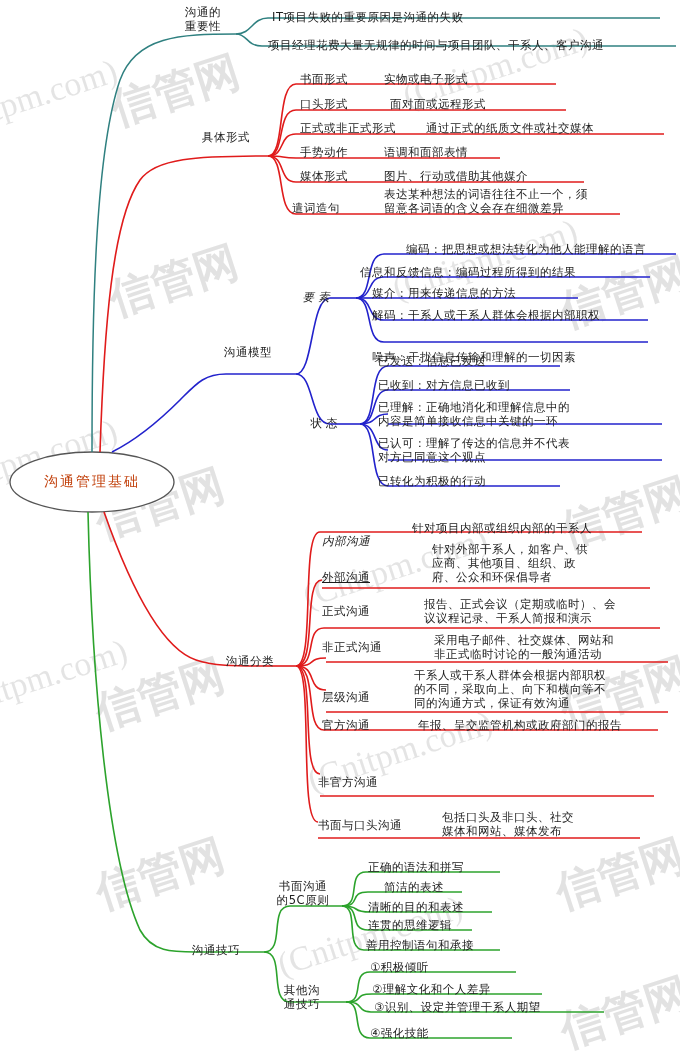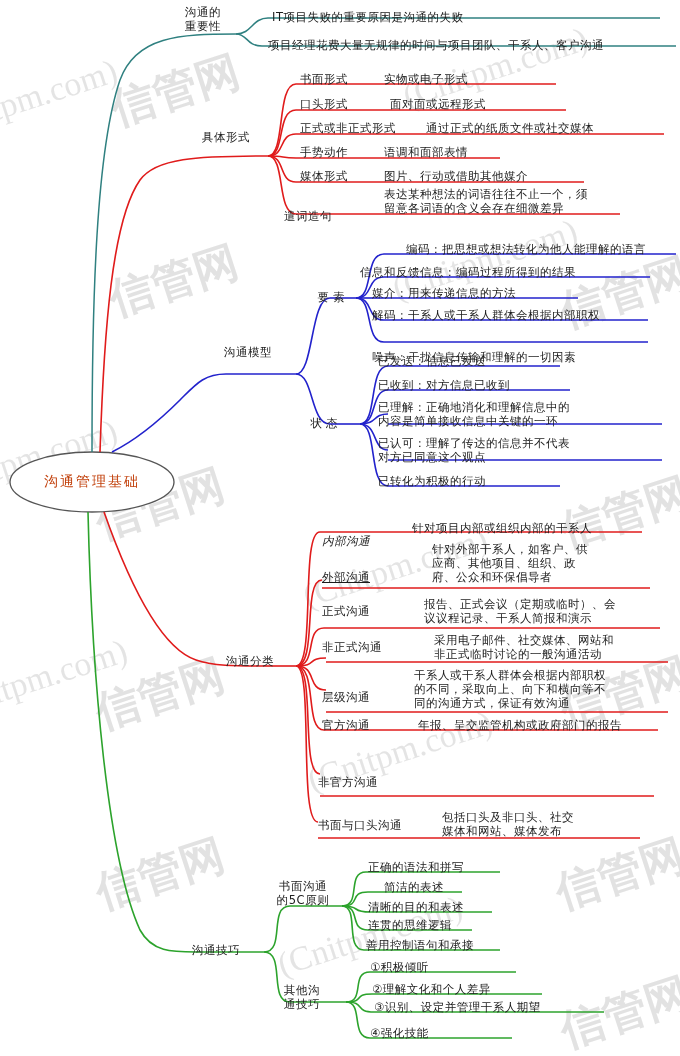--- a/index.html
+++ b/index.html
@@ -198,21 +198,21 @@
   </svg>
 
   <div class="root-text" style="left:26px;top:473px;width:132px;text-align:center;">沟通管理基础</div>
 
   <div class="lbl ctr" style="left:170px;top:6px;width:66px;">沟通的
 重要性</div>
 
   <div class="lbl ctr" style="left:190px;top:131px;width:72px;">具体形式</div>
 
   <div class="lbl ctr" style="left:212px;top:346px;width:72px;">沟通模型</div>
-  <div class="lbl ctr" style="left:313px;top:291px;width:40px;letter-spacing:4px;">要素</div>
+  <div class="lbl ctr" style="left:298px;top:291px;width:40px;letter-spacing:4px;font-style:italic;">要素</div>
   <div class="lbl ctr" style="left:306px;top:417px;width:40px;letter-spacing:4px;">状态</div>
 
   <div class="lbl ctr" style="left:212px;top:655px;width:76px;">沟通分类</div>
 
   <div class="lbl ctr" style="left:180px;top:944px;width:72px;">沟通技巧</div>
   <div class="lbl ctr" style="left:272px;top:880px;width:62px;">书面沟通
 的5C原则</div>
   <div class="lbl ctr" style="left:276px;top:984px;width:52px;">其他沟
 通技巧</div>
 
@@ -227,21 +227,21 @@
 
   <div class="leaf" style="left:300px;top:121px;">正式或非正式形式</div>
   <div class="leaf" style="left:426px;top:121px;">通过正式的纸质文件或社交媒体</div>
 
   <div class="leaf" style="left:300px;top:145px;">手势动作</div>
   <div class="leaf" style="left:384px;top:145px;">语调和面部表情</div>
 
   <div class="leaf" style="left:300px;top:169px;">媒体形式</div>
   <div class="leaf" style="left:384px;top:169px;">图片、行动或借助其他媒介</div>
 
-  <div class="leaf" style="left:284px;top:201px;margin-top:8px;">遣词造句</div>
+  <div class="leaf" style="left:292px;top:201px;">遣词造句</div>
   <div class="leaf" style="left:384px;top:187px;">表达某种想法的词语往往不止一个，须
 留意各词语的含义会存在细微差异</div>
 
   <div class="leaf" style="left:370px;top:242px;margin-left:36px;">编码：把思想或想法转化为他人能理解的语言</div>
   <div class="leaf" style="left:360px;top:265px;">信息和反馈信息：编码过程所得到的结果</div>
   <div class="leaf" style="left:372px;top:286px;">媒介：用来传递信息的方法</div>
   <div class="leaf" style="left:372px;top:308px;">解码：干系人或干系人群体会根据内部职权</div>
   <div class="leaf" style="left:372px;top:330px;margin-top:20px;">噪声：干扰信息传输和理解的一切因素</div>
 
   <div class="leaf" style="left:378px;top:354px;">已发送：信息已发送</div>

